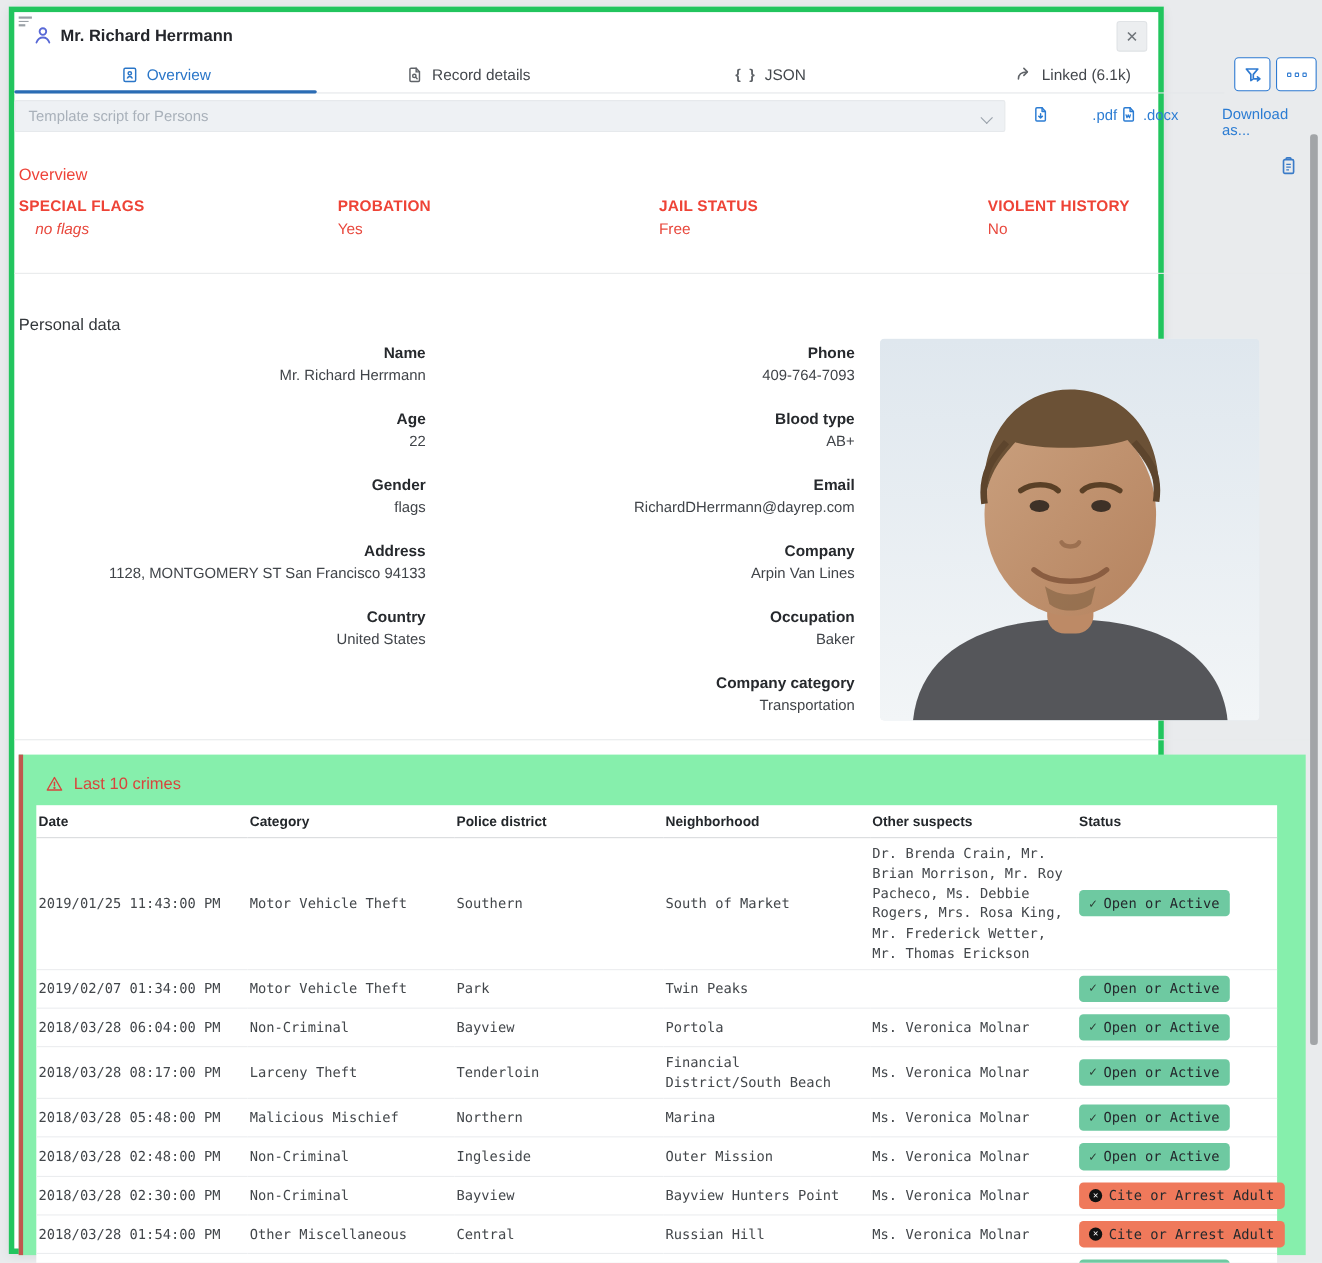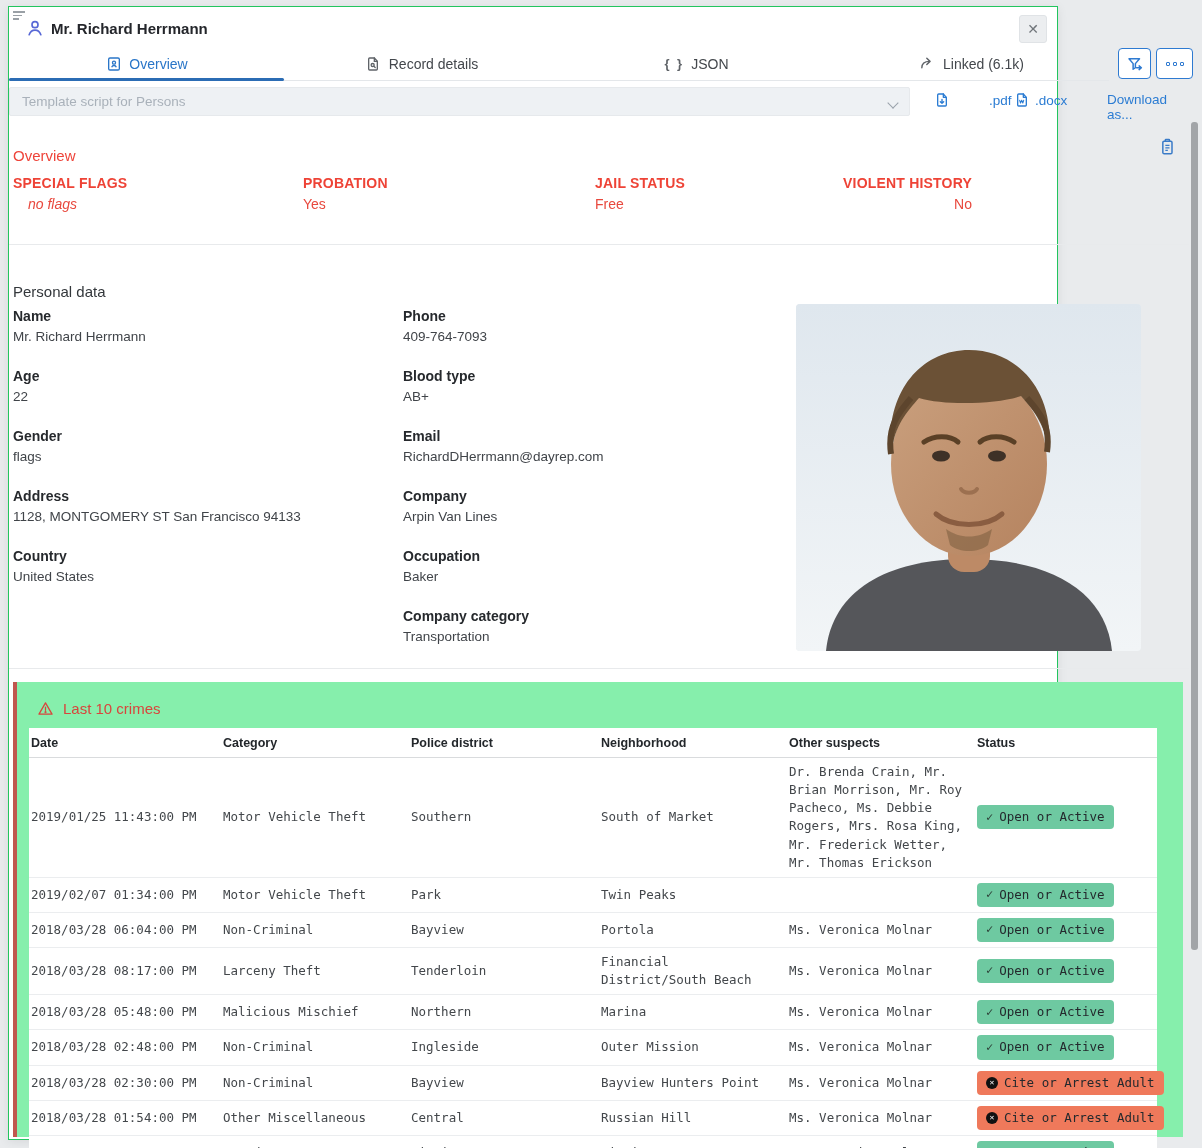--- a/index.html
+++ b/index.html
@@ -1,21 +1,21 @@
 <!DOCTYPE html>
 <html><head>
 <meta charset="utf-8">
 <style>
   * { box-sizing: border-box; margin: 0; padding: 0; }
   html, body { width: 1202px; height: 1148px; background: #e9ebed; overflow: hidden;
     font-family: "Liberation Sans", sans-serif; }
   .page { position: relative; width: 1202px; height: 1148px; }
 
   .dialog { position: absolute; left: 8px; top: 6px; width: 1050px; height: 1134px;
-    background: #ffffff; border: 1px solid #22c55e; box-shadow: 0 2px 10px rgba(0,0,0,.08); }
+    background: #ffffff; border: 5px solid #22c55e; box-shadow: 0 2px 10px rgba(0,0,0,.08); }
 
   
   .corner-handle { position: absolute; left: 4px; top: 4px; width: 14px; height: 12px; }
   .corner-handle i { display: block; height: 1.5px; background: #9aa0a6; margin-bottom: 2px; }
   .corner-handle i:nth-child(1){ width: 12px; } .corner-handle i:nth-child(2){ width: 9px; }
   .corner-handle i:nth-child(3){ width: 6px; }
 
   
   .titlebar { position: absolute; left: 0; top: 0; width: 100%; height: 40px; }
   .person-icon { position: absolute; left: 16px; top: 11px; width: 20px; height: 20px; }
@@ -62,21 +62,21 @@
   .flags { position: absolute; left: 0; top: 168px; width: 100%; height: 48px; }
   .flag { position: absolute; top: 0; }
   .flag .fl { font-size: 14px; font-weight: bold; color: #ee4336; letter-spacing: .2px; }
   .flag .fv { font-size: 14px; color: #e8483d; margin-top: 5px; }
   .flag .fv.italic { font-style: italic; margin-left: 15px; }
 
   .divider { position: absolute; left: 0; width: 1180px; height: 0; border-top: 1px solid #e8eaec; }
 
   
   .pd-heading { position: absolute; left: 4px; top: 276px; font-size: 15px; color: #33373b; }
-  .pd-col { position: absolute; top: 300px; width: 370px; }
+  .pd-col { position: absolute; top: 300px; width: 370px; text-align: right; }
   .pd-col.c1 { left: 4px; } .pd-col.c2 { left: 394px; }
   .field { margin-bottom: 21px; }
   .field .lb { font-size: 14px; font-weight: bold; color: #26292d; line-height: 18px; }
   .field .vl { font-size: 13.5px; color: #404449; line-height: 18px; margin-top: 3px; }
 
   .photo { position: absolute; left: 787px; top: 297px; width: 345px; height: 347px; border-radius: 4px;
     overflow: hidden; background: #e8edf1; }
 
   
   .crimes { position: absolute; left: 4px; top: 675px; width: 1170px; height: 455px; background: #86efac;
@@ -219,21 +219,21 @@
           <div class="fv italic">no flags</div>
         </div>
         <div class="flag" style="left: 294px;">
           <div class="fl">PROBATION</div>
           <div class="fv">Yes</div>
         </div>
         <div class="flag" style="left: 586px;">
           <div class="fl">JAIL STATUS</div>
           <div class="fv">Free</div>
         </div>
-        <div class="flag" style="left: 834px; text-align: right;">
+        <div class="flag" style="left: 885px;">
           <div class="fl">VIOLENT HISTORY</div>
           <div class="fv">No</div>
         </div>
       </div>
 
     <div class="divider" style="top:237px"></div>
 
     <div class="pd-heading">Personal data</div>
     <div class="pd-col c1" id="pd-left">
         <div class="field">

